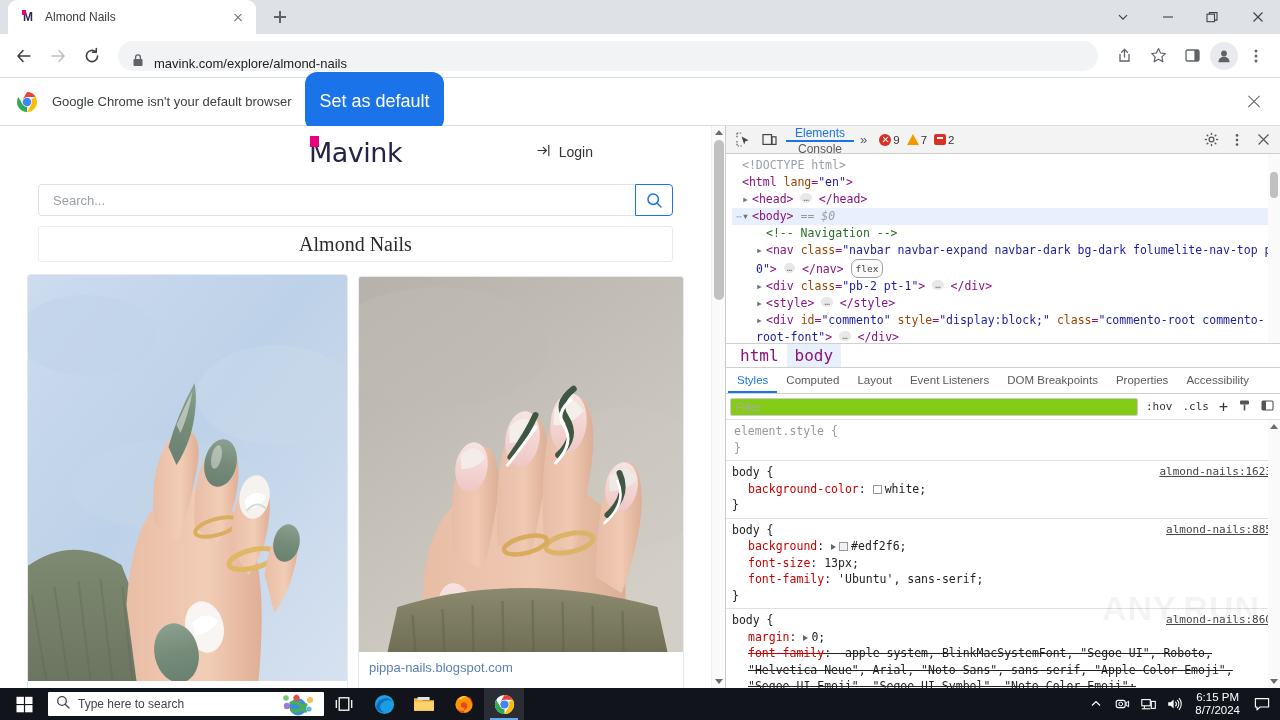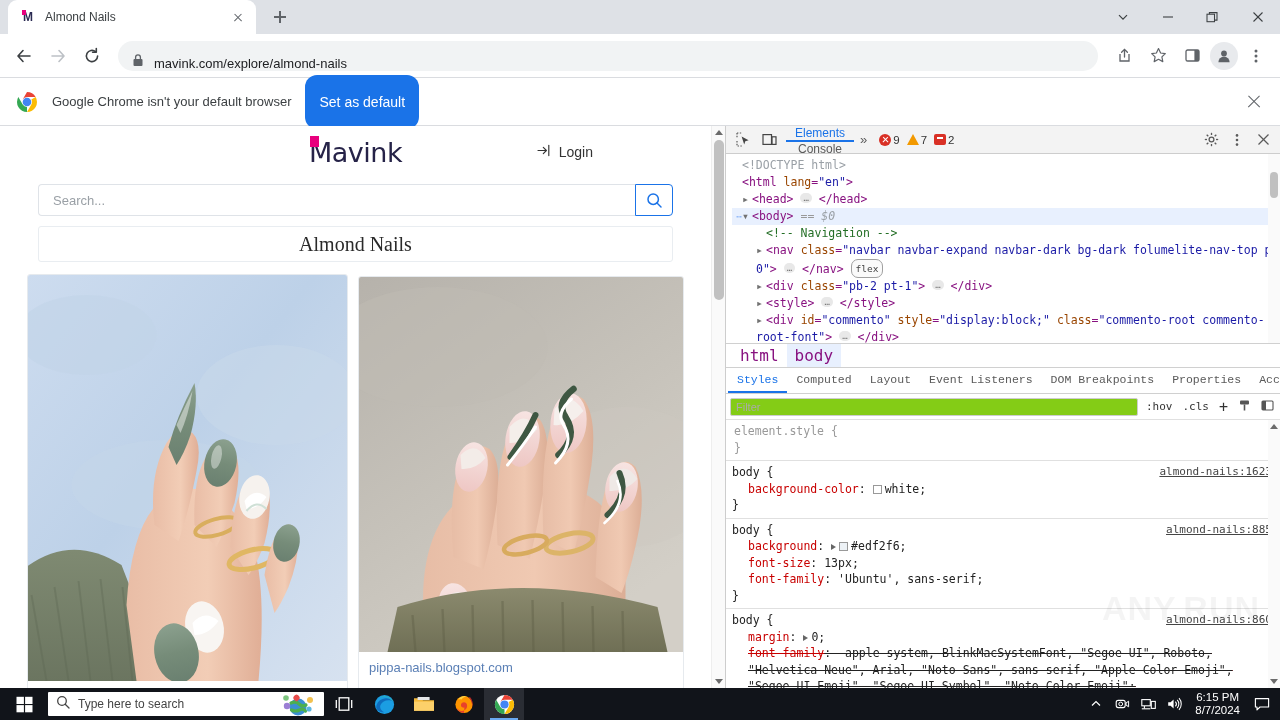--- a/index.html
+++ b/index.html
@@ -82,21 +82,21 @@
   }
 
   
   .infobar {
     height: 48px; background: #ffffff; border-bottom: 1px solid #dadce0;
     display: flex; align-items: center; padding: 0 16px; gap: 14px;
   }
   .chrome-logo { width:22px;height:22px;flex:0 0 22px; }
   .infobar-text { font-size: 13px; color: #3c4043; }
   .btn-primary {
-    background:#1a73e8; color:#fff; font-size:14px; border:none;
+    background:#1a73e8; color:#fff; font-size:18px; border:none;
     padding: 19px 14px; border-radius: 12px; cursor:pointer;
     font-family: "Liberation Sans", sans-serif;
   }
   .infobar-close { margin-left:auto; width:20px;height:20px;position:relative;cursor:pointer; }
   .infobar-close::before, .infobar-close::after {
     content:''; position:absolute; left:2px; top:9.4px; width:16px; height:1.3px; background:#5f6368;
   }
   .infobar-close::before { transform: rotate(45deg);} .infobar-close::after{transform: rotate(-45deg);}
 
   
@@ -231,21 +231,21 @@
   }
   .crumb { font-size:16px; padding:2px 8px; color:#881280; cursor:pointer; }
   .crumb.active { background:#e8f0fe; }
 
   
   .style-tabs {
     flex:0 0 26px; display:flex; align-items:center; border-bottom:1px solid #d0d0d0;
     background:#fff; padding-left:2px;
   }
   .style-tab {
-    font-family:Liberation Mono, monospace; font-size:11.5px; color:#5a5a5a;
+    font-family:Liberation Sans, sans-serif; font-size:11.5px; color:#5a5a5a;
     padding: 0 9px; height:100%; display:flex; align-items:center; cursor:pointer;
     border-bottom:2px solid transparent; white-space:nowrap;
   }
   .style-tab.active { color:#1a73e8; border-bottom-color:#1a73e8; }
 
   
   .filter-row {
     flex:0 0 26px; display:flex; align-items:center; gap:6px;
     border-bottom:1px solid #e0e0e0; padding: 0 4px; background:#fff;
   }

